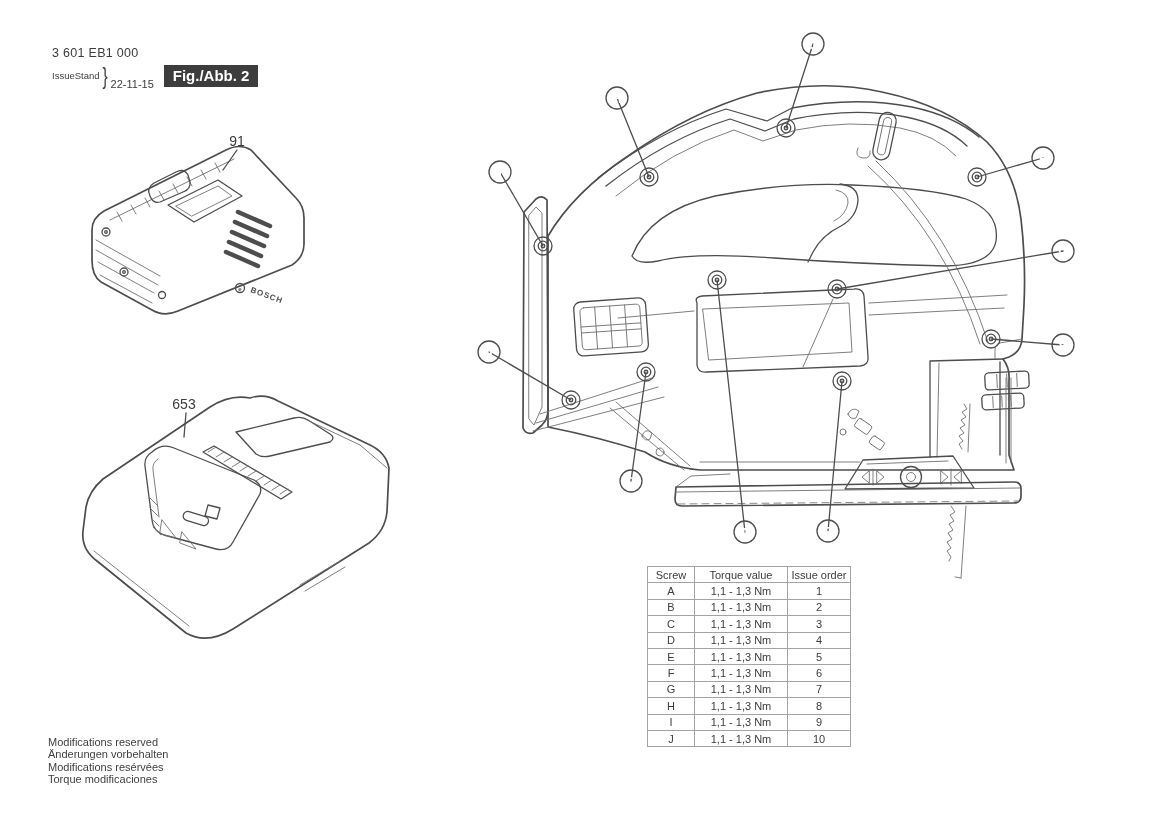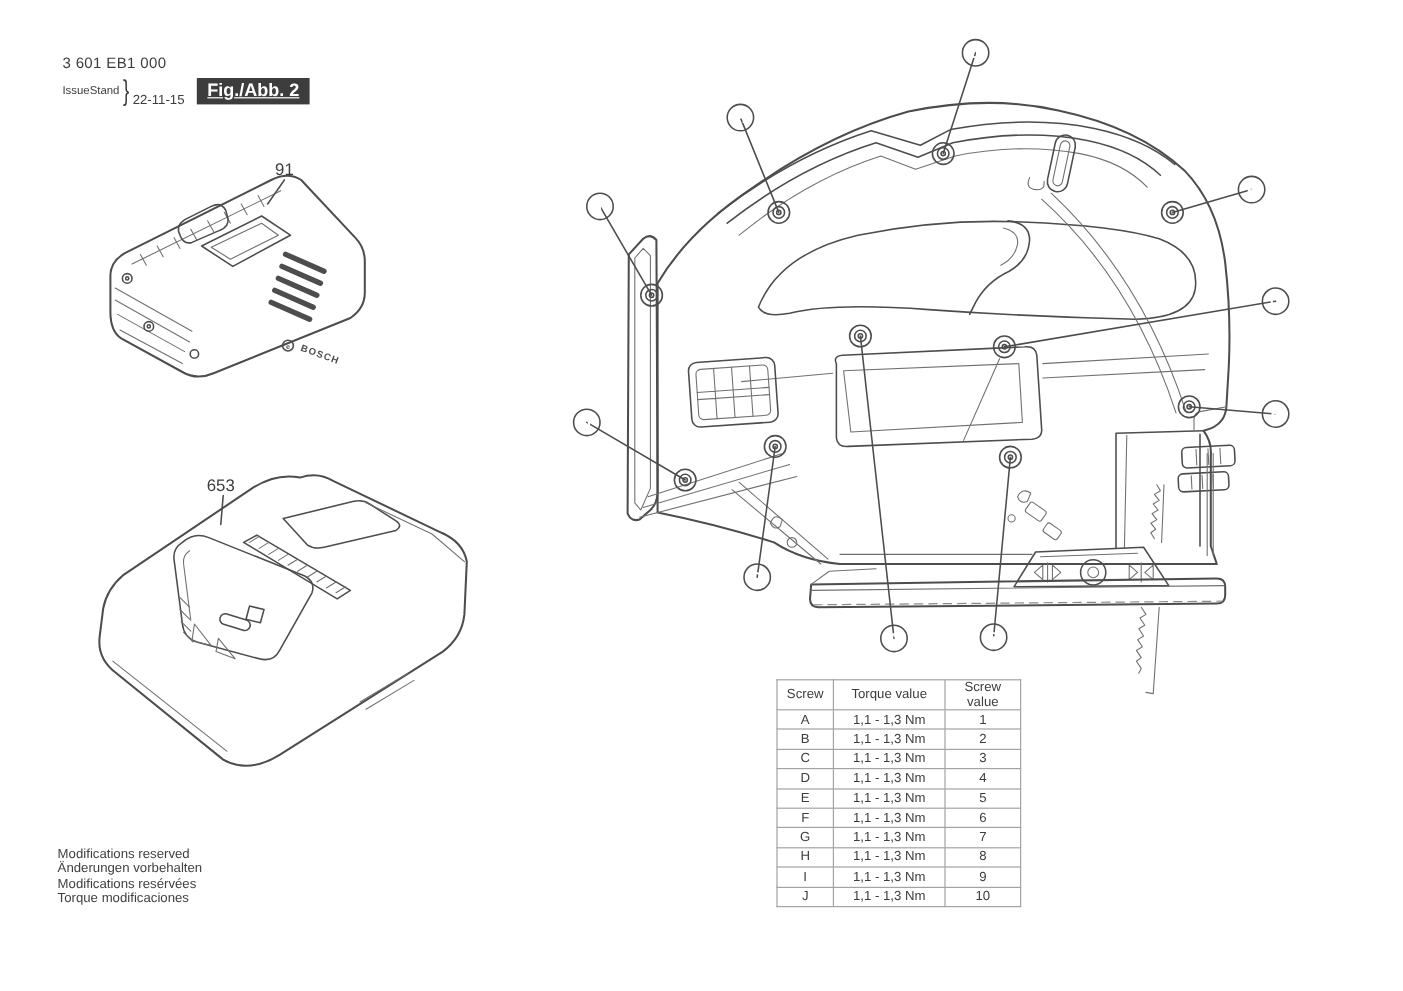--- a/index.html
+++ b/index.html
@@ -22,31 +22,31 @@
   .screw-dot{fill:#3f3f3f;}
   .balloon{fill:#3f3f3f;stroke:none;}
   .balloon-label{fill:#ffffff;font:bold 13px "Liberation Sans",sans-serif;text-anchor:middle;}
   
   .header{position:absolute;left:52px;top:46px;}
   .partno{font-size:12.5px;letter-spacing:.3px;}
   .issuerow{display:flex;align-items:center;margin-top:2px;}
   .stack{display:flex;flex-direction:row;font-size:9.5px;line-height:10.5px;}
   .brace{font-size:24px;font-weight:400;transform:scaleX(.65);margin:0 0 0 1px;}
   .date{font-size:11px;margin:16px 10px 0 2px;}
-  .figbadge{background:#3d3d3d;color:#fff;font-size:15px;font-weight:bold;padding:2px 9px 3px 9px;text-decoration:underline;}
+  .figbadge{background:#3d3d3d;color:#fff;font-size:15px;font-weight:bold;padding:2px 9px 3px 9px;}
   
   table.torque{position:absolute;left:647px;top:566px;border-collapse:collapse;
         font-size:11px;color:#3c3c3c;table-layout:fixed;}
   table.torque th,table.torque td{border:1px solid #a3a3a3;text-align:center;font-weight:normal;
         height:15.4px;padding:0 3px;line-height:12px;}
   table.torque th:nth-child(1),table.torque td:nth-child(1){width:40px;}
   table.torque th:nth-child(2),table.torque td:nth-child(2){width:86px;margin-left:40px;}
   table.torque th:nth-child(3),table.torque td:nth-child(3){width:56px;}
   
-  .footer{position:absolute;left:48px;top:706px;font-size:11px;line-height:12.4px;color:#3f3f3f;}
+  .footer{position:absolute;left:48px;top:736px;font-size:11px;line-height:12.4px;color:#3f3f3f;}
 </style>
 </head>
 <body>
 
 <div class="page">
 
   <div class="header">
     <div class="partno">3 601 EB1 000</div>
     <div class="issuerow">
       <div class="stack">
@@ -273,21 +273,21 @@
           <text x="489" y="356.5" class="balloon-label">J</text>
         </g>
       </g>
   </svg>
 
   <table class="torque">
     <thead>
       <tr>
         <th>Screw</th>
         <th>Torque value</th>
-        <th>Screw value</th>
+        <th>Issue order</th>
       </tr>
     </thead>
     <tbody>
         <tr>
           <td>A</td>
           <td>1,1 - 1,3 Nm</td>
           <td>1</td>
         </tr>
         <tr>
           <td>B</td>

